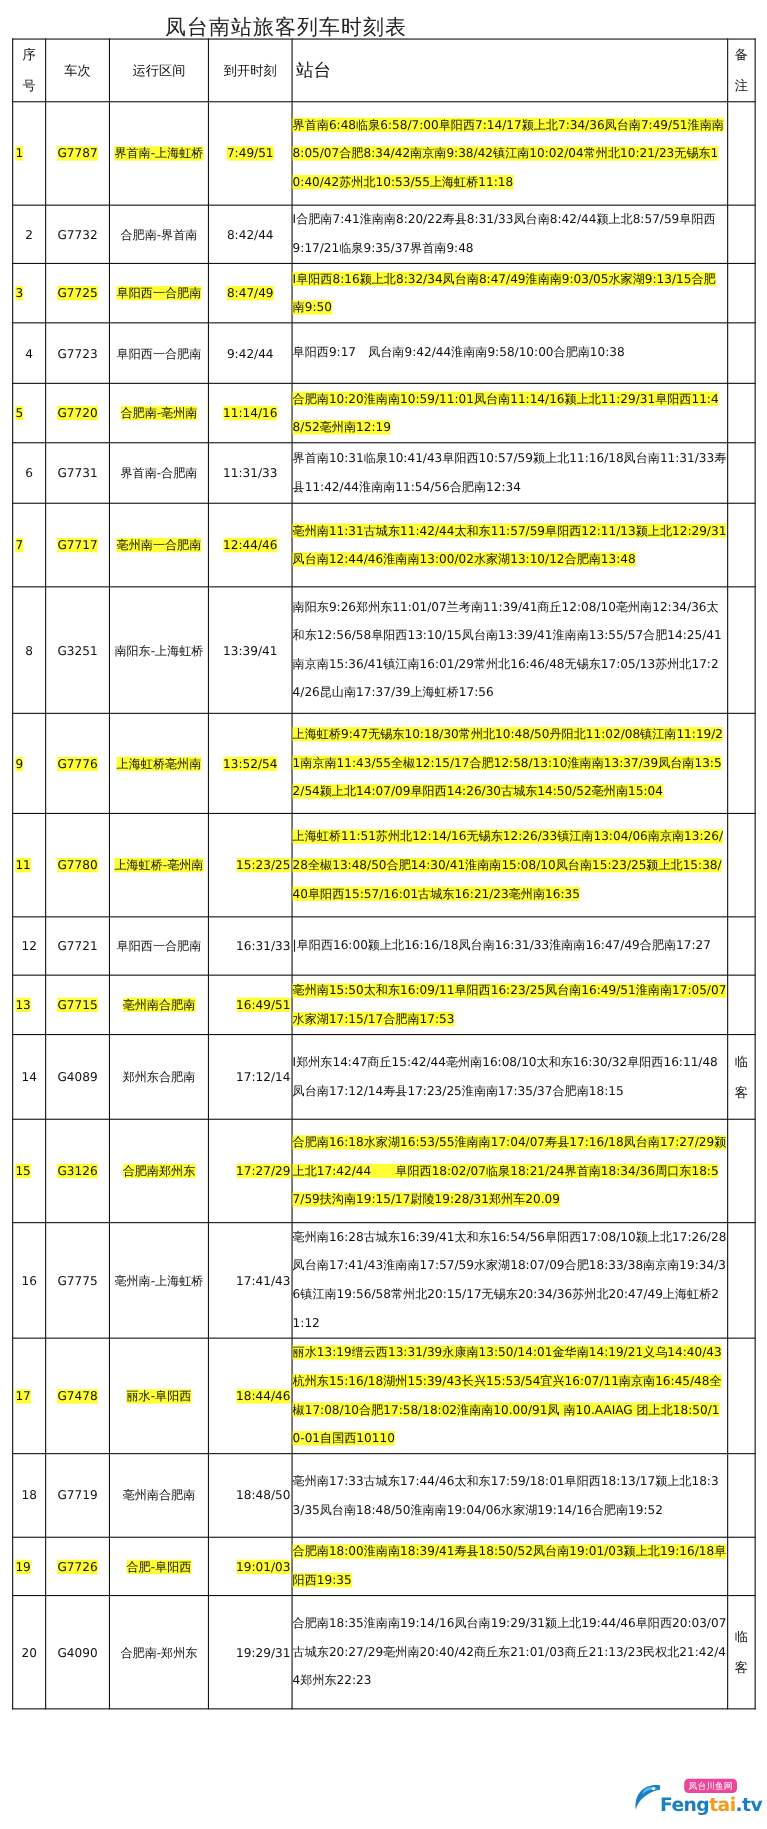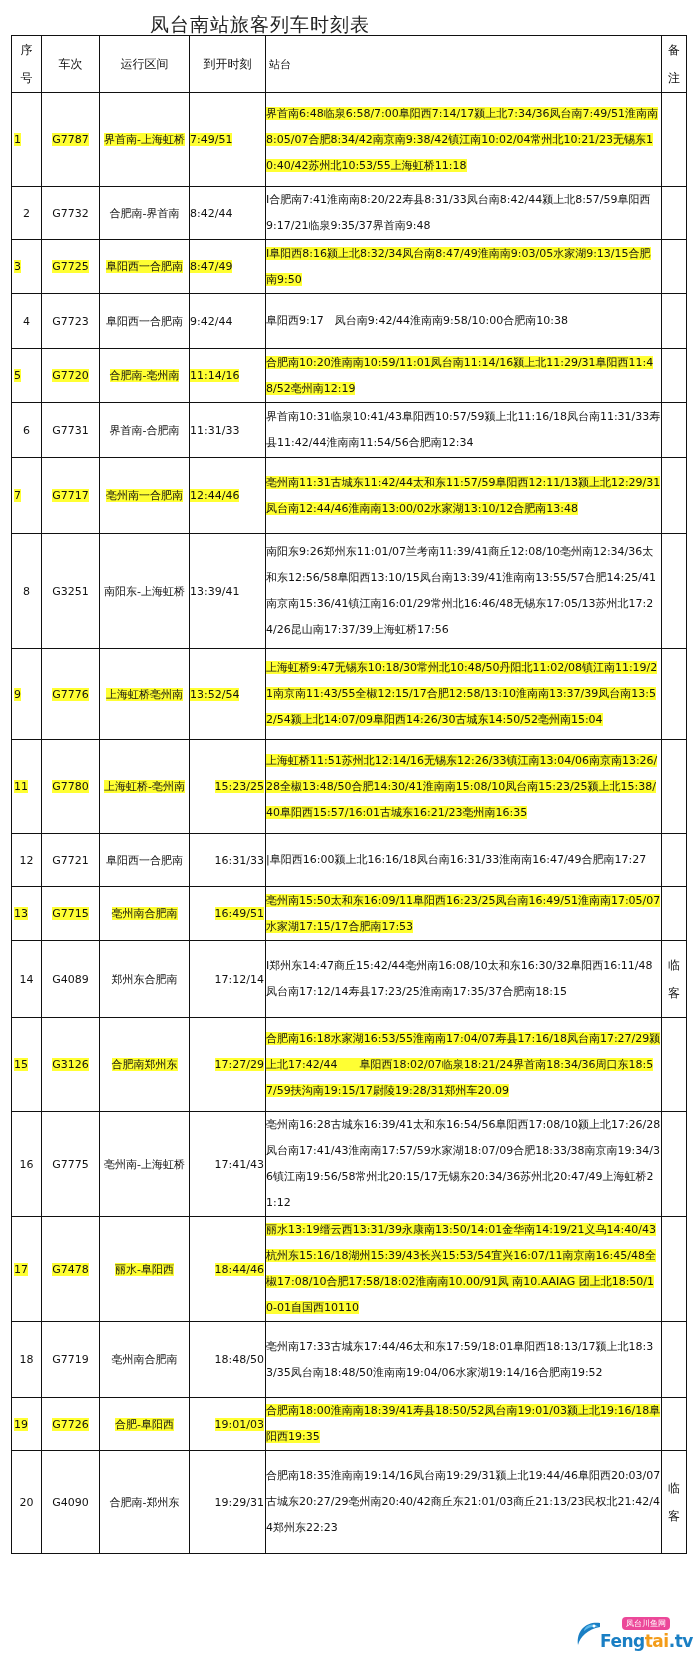--- a/index.html
+++ b/index.html
@@ -4,25 +4,25 @@
 <style>
   html, body { margin: 0; padding: 0; background: #ffffff; }
   body { width: 697px; height: 1663px; position: relative; font-family: "DejaVu Sans", "Liberation Sans", sans-serif; color: #111; overflow: hidden; }
   .title { position: absolute; top: 12px; left: 150px; font-size: 19px; letter-spacing: 1px; color: #222; font-family: "DejaVu Sans", sans-serif; }
   table.tt { position: absolute; top: 35px; left: 11px; width: 675px; border-collapse: collapse; table-layout: fixed; font-size: 11px; }
   table.tt td, table.tt th { border: 1px solid #111; padding: 0; vertical-align: middle; font-weight: normal; }
   col.c-seq { width: 30px; } col.c-train { width: 58px; } col.c-route { width: 90px; } col.c-time { width: 76px; } col.c-stops { width: 396px; } col.c-note { width: 25px; }
   .hdr th { height: 54px; }
   .hdr .h-seq, .hdr .h-note { line-height: 28px; font-size: 12px; }
   .hdr .h-train, .hdr .h-route, .hdr .h-time { font-size: 12px; text-align: center; }
-  .hdr .h-stops { text-align: left; padding-left: 3px; font-size: 11px; }
+  .hdr .h-stops { text-align: left; padding-left: 3px; font-size: 16px; }
   .seq { text-align: center; }
   .seq.hl { text-align: left; padding-left: 2px; }
   .train, .route { text-align: center; margin-top: 36px; }
-  .time { text-align: left; }
+  .time { text-align: center; }
   .time.right { text-align: right; padding-right: 1px; }
   .stops { text-align: left; padding: 4px 2px 4px 3px; line-height: 26px; word-break: break-all; }
   .note { text-align: center; line-height: 28px; font-size: 12px; }
   .route span { line-height: 27px; }
   .hl-txt { background: #ffff33; }
   .watermark { position: absolute; left: 570px; top: 1617px; width: 105px; height: 36px; }
   .wm-text { position: absolute; left: 30px; top: 14px; font-family: "DejaVu Sans", sans-serif; font-weight: bold; font-size: 17px; color: #1a7fc4; letter-spacing: -0.5px; }
   .wm-text .tai { color: #f39c1a; }
   .wm-badge { position: absolute; left: 52px; top: 0px; background: #ec4899; color: #fff; font-size: 8px; padding: 1px 4px; border-radius: 4px; }
 </style>

